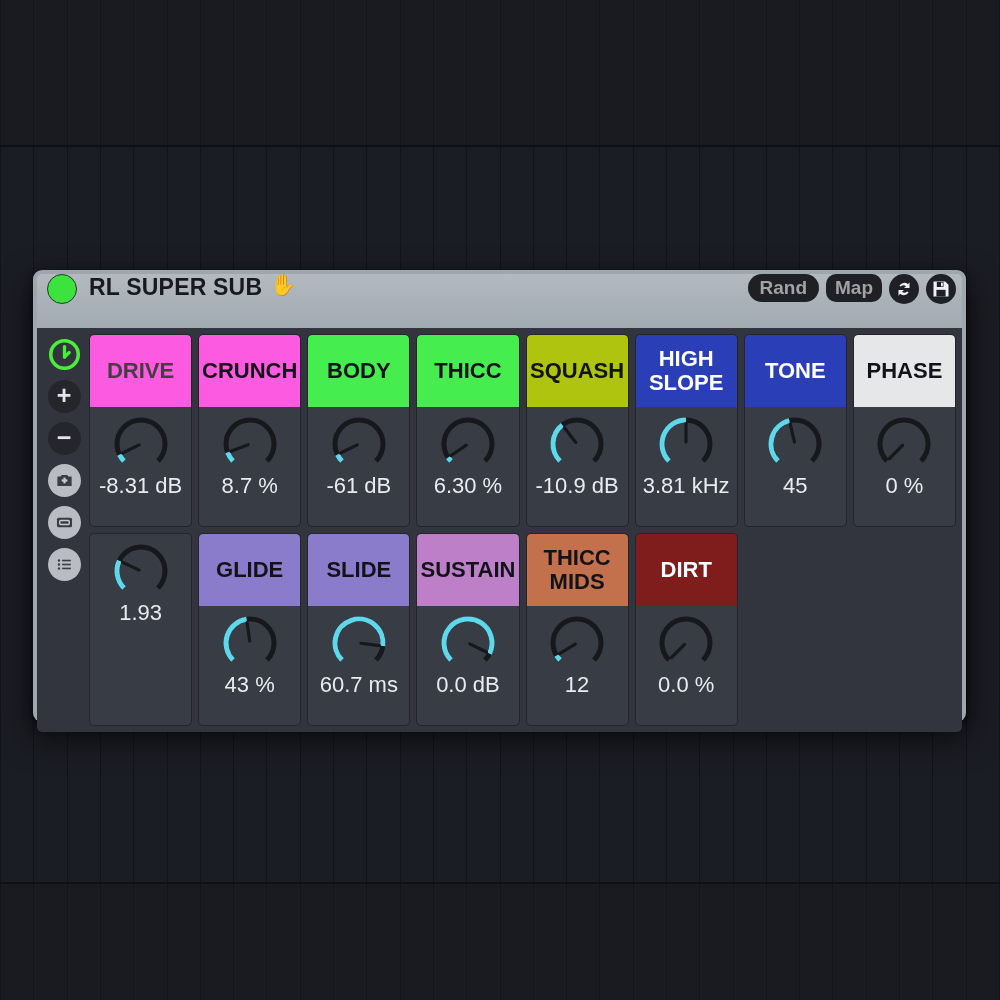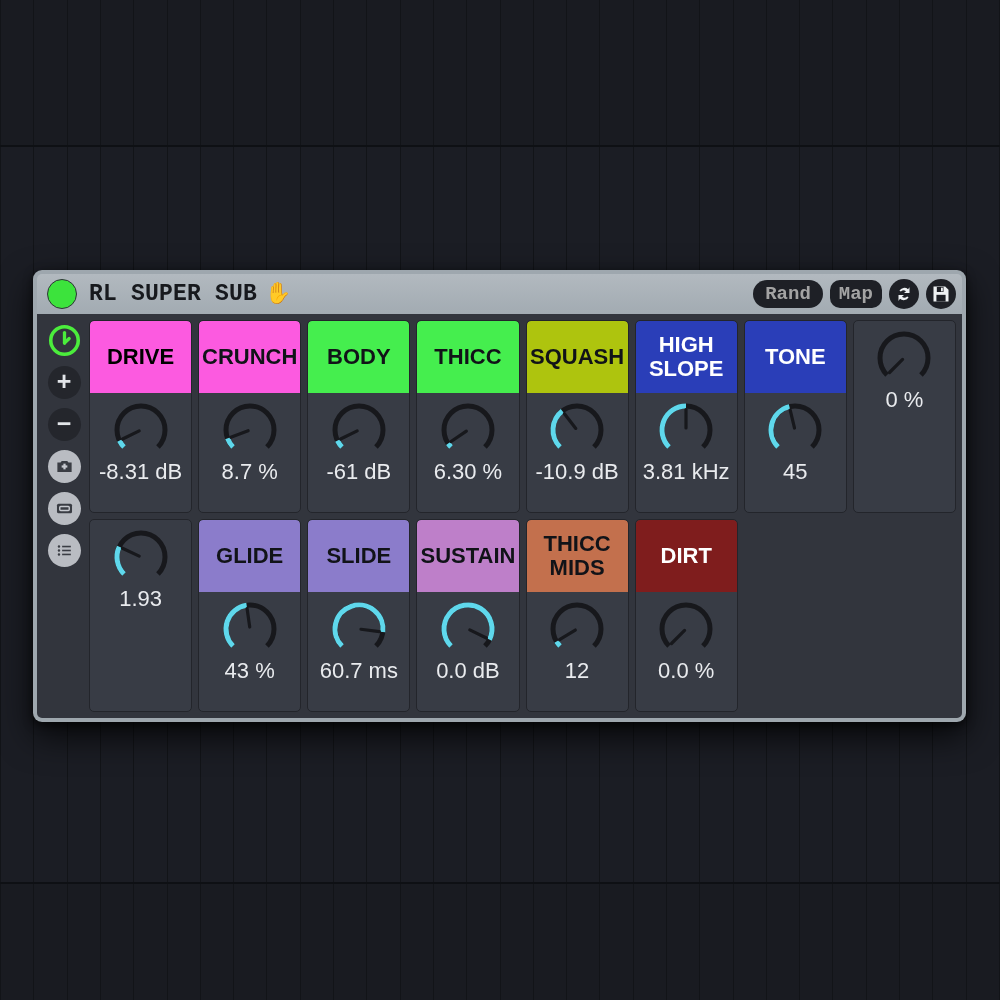--- a/index.html
+++ b/index.html
@@ -34,27 +34,26 @@
   #device {
     position: absolute;
     left: 33px; top: 270px;
     width: 933px; height: 452px;
     background: #9ea7ae;
     border-radius: 9px;
     padding: 4px;
     box-shadow: 0 14px 34px rgba(0,0,0,0.75), 0 3px 10px rgba(0,0,0,0.6);
   }
   #titlebar {
-    height: 40px;
-    display: flex;
-    align-items: center;
+    height: 54px;
+    display: flex;
+    align-items: flex-start;
     padding: 0 6px 0 10px;
     border-radius: 5px 5px 0 0;
     background: linear-gradient(#b2b9bf, #a2abb2);
-    font-family: Liberation Mono, monospace;
   }
   .led {
     width: 30px; height: 30px; border-radius: 50%;
     background: #3ce33c;
     border: 1.5px solid #2f3238;
     flex: 0 0 auto;
   }
   #device-title {
     margin-left: 12px;
     font-size: 23px;
@@ -268,21 +267,21 @@
               <circle cx="5" cy="12" r="1.5" fill="#3a3d44"></circle>
               <circle cx="5" cy="17" r="1.5" fill="#3a3d44"></circle>
               <rect x="9" y="6" width="11" height="2" fill="#3a3d44"></rect>
               <rect x="9" y="11" width="11" height="2" fill="#3a3d44"></rect>
               <rect x="9" y="16" width="11" height="2" fill="#3a3d44"></rect>
             </svg>
           </div>
         </div>
       <div id="macro-grid">
           <div class="cell">
-            <div class="cell-head" style="background: rgb(252, 90, 224); color: #000000; white-space: pre-line; text-align: right;">DRIVE</div>
+            <div class="cell-head" style="background: rgb(252, 90, 224); color: #404040; white-space: pre-line; text-align: right;">DRIVE</div>
             <div class="cell-body">
               <svg class="knob" viewBox="0 0 72 62">
     <path d="M 19.03 47.97 A 24 24 0 1 1 52.97 47.97" fill="none" stroke="#17181c" stroke-width="5" stroke-linecap="butt"></path>
     <path d="M 19.03 47.97 A 24 24 0 0 1 14.45 41.56" fill="none" stroke="#5fd8ec" stroke-width="5" stroke-linecap="butt"></path>
     <line x1="34.20" y1="31.88" x2="17.59" y2="40.02" stroke="#17181c" stroke-width="3.2" stroke-linecap="round"></line>
   </svg>
               <div class="knob-value">-8.31 dB</div>
             </div>
           </div>
           <div class="cell">
@@ -346,20 +345,21 @@
             <div class="cell-body">
               <svg class="knob" viewBox="0 0 72 62">
     <path d="M 19.03 47.97 A 24 24 0 1 1 52.97 47.97" fill="none" stroke="#17181c" stroke-width="5" stroke-linecap="butt"></path>
     <path d="M 19.03 47.97 A 24 24 0 0 1 30.40 7.66" fill="none" stroke="#5fd8ec" stroke-width="5" stroke-linecap="butt"></path>
     <line x1="35.53" y1="29.06" x2="31.21" y2="11.07" stroke="#17181c" stroke-width="3.2" stroke-linecap="round"></line>
   </svg>
               <div class="knob-value">45</div>
             </div>
           </div>
           <div class="cell">
+            <div class="cell-head" style="background: rgb(230, 231, 233); color: rgb(17, 19, 24); white-space: pre-line;">PHASE</div>
             <div class="cell-body">
               <svg class="knob" viewBox="0 0 72 62">
     <path d="M 19.03 47.97 A 24 24 0 1 1 52.97 47.97" fill="none" stroke="#17181c" stroke-width="5" stroke-linecap="butt"></path>
 
     <line x1="34.59" y1="32.41" x2="21.50" y2="45.50" stroke="#17181c" stroke-width="3.2" stroke-linecap="round"></line>
   </svg>
               <div class="knob-value">0 %</div>
             </div>
           </div>
           <div class="cell">

